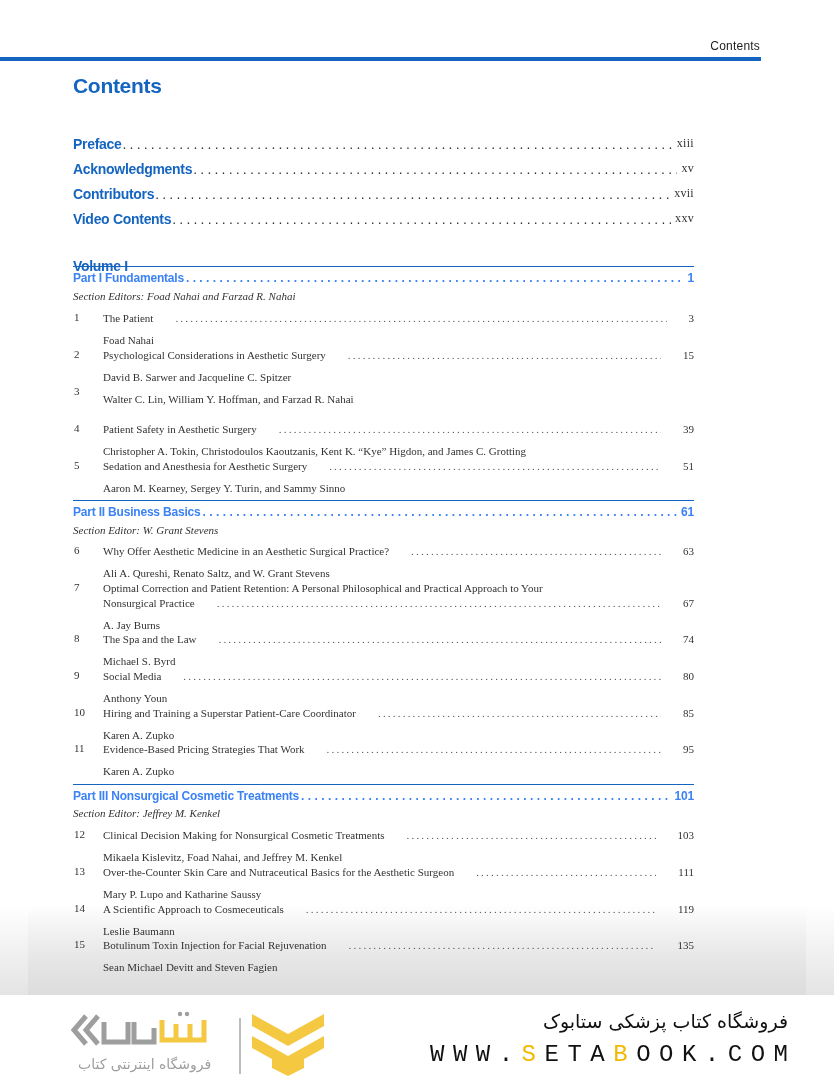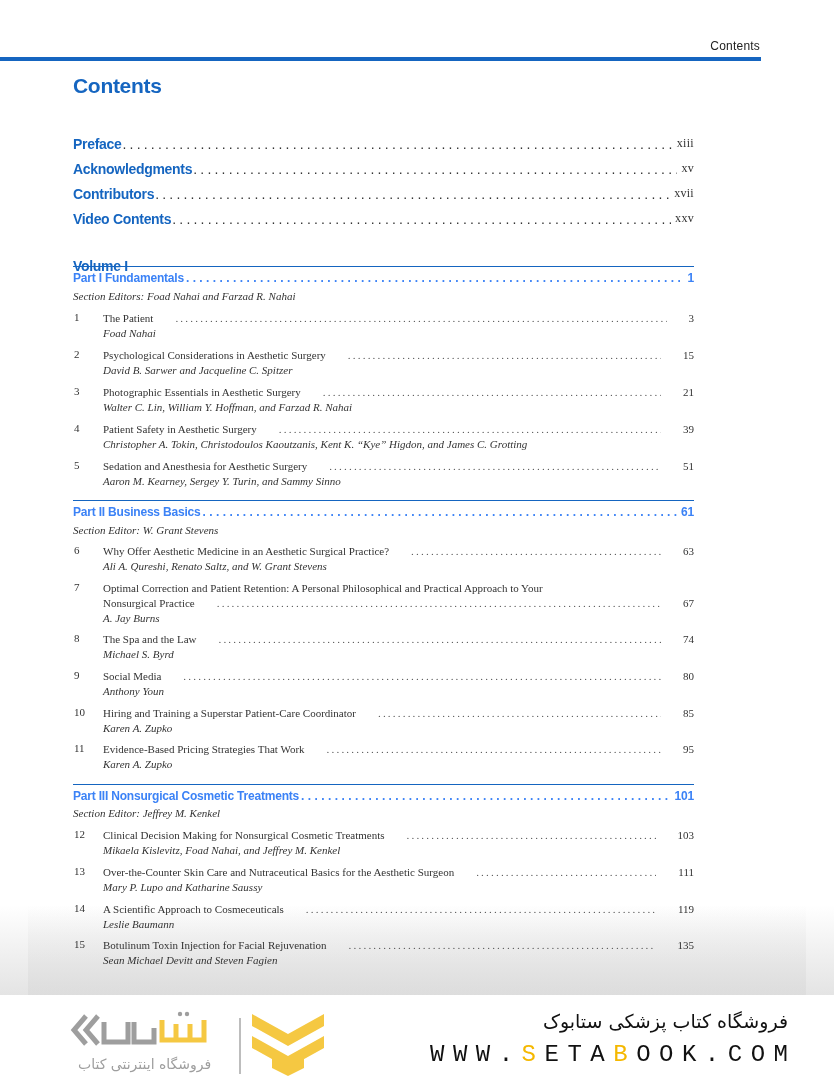--- a/index.html
+++ b/index.html
@@ -68,21 +68,21 @@
     position:absolute; left:73px; width:621px; font-size:11px; color:#333;
   }
   .chapter .num { position:absolute; left:1px; top:0; }
   .chapter .line { margin-left:30px; display:flex; align-items:baseline; line-height:15px;gap:21px; }
   .chapter .pre { margin-left:30px; line-height:15px; }
   .chapter .t { white-space:nowrap; }
   .chapter .dots {
     flex:1; overflow:hidden; white-space:nowrap; letter-spacing:2.2px; color:#555; margin:0 1px 0 1px;
   }
   .chapter .pg { white-space:nowrap; }
-  .chapter .auth { margin-left:30px; font-style:italic; line-height:15px; }
+  .chapter .auth { margin-left:30px; line-height:15px;margin-top:7px; }
   .dots::after { content:"........................................................................................................................................................................................................................"; }
 
   
   .footer {
     position:absolute; left:0; top:995px; width:834px; height:85px; background:#ffffff;
   }
   .logo-mark { position:absolute; left:250px; top:1012px; }
   .logo-divider { position:absolute; left:239px; top:1018px; width:2px; height:56px; background:#bdbdbd; }
   .logo-word {
     position:absolute; left:70px; top:1010px; width:160px; height:40px;
@@ -156,25 +156,20 @@
   <span class="num">2</span>
   <div class="line">
       <span class="t">Psychological Considerations in Aesthetic Surgery</span>
       <span class="dots"></span>
       <span class="pg">15</span>
     </div>
   <div class="auth">David B. Sarwer and Jacqueline C. Spitzer</div>
 </div>
 <div class="chapter" style="top:385px">
   <span class="num">3</span>
-  <div class="line">
-      <span class="t">Photographic Essentials in Aesthetic Surgery</span>
-      <span class="dots"></span>
-      <span class="pg">21</span>
-    </div>
   <div class="auth">Walter C. Lin, William Y. Hoffman, and Farzad R. Nahai</div>
 </div>
 <div class="chapter" style="top:422px">
   <span class="num">4</span>
   <div class="line">
       <span class="t">Patient Safety in Aesthetic Surgery</span>
       <span class="dots"></span>
       <span class="pg">39</span>
     </div>
   <div class="auth">Christopher A. Tokin, Christodoulos Kaoutzanis, Kent K. “Kye” Higdon, and James C. Grotting</div>

